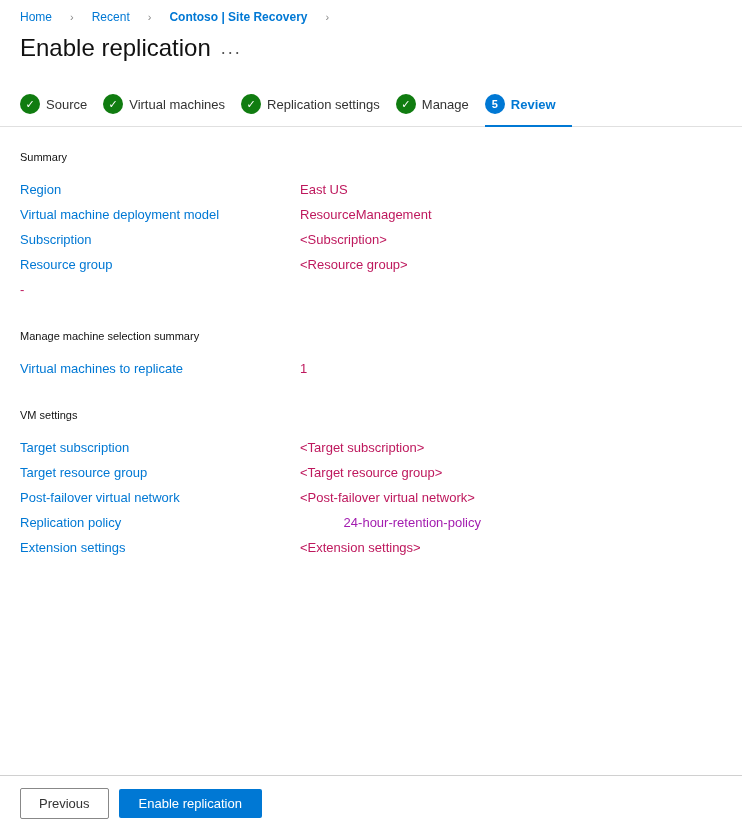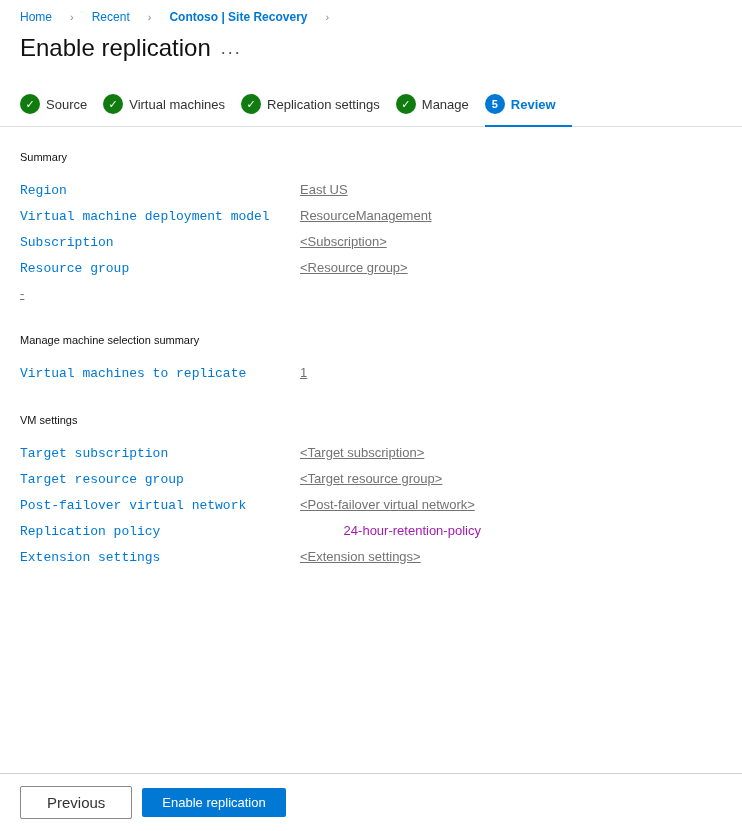--- a/index.html
+++ b/index.html
@@ -133,26 +133,24 @@
     .summary-row {
       display: flex;
       align-items: baseline;
       padding: 5px 0;
     }
     .summary-label {
       color: #0078d4;
       width: 280px;
       flex-shrink: 0;
       font-size: 13px;
-      font-family: Liberation Mono, monospace;
     }
     .summary-value {
-      color: #737373;
-      font-size: 13px;
-      text-decoration: underline;
+      color: #be185d;
+      font-size: 13px;
     }
     .summary-value.link-style {
       color: #a21caf;
       cursor: pointer;
       text-decoration: none;
       margin-left: 40px;
     }
 
     
     .footer {
@@ -164,22 +162,22 @@
       border-top: 1px solid #d0d0d0;
       padding: 12px 20px;
       display: flex;
       align-items: center;
       gap: 10px;
     }
     .btn-previous {
       background: #fff;
       border: 1px solid #888;
       color: #333;
-      padding: 7px 26px;
-      font-size: 15px;
+      padding: 7px 18px;
+      font-size: 13px;
       cursor: pointer;
       border-radius: 2px;
     }
     .btn-enable {
       background: #0078d4;
       border: none;
       color: #fff;
       padding: 7px 20px;
       font-size: 13px;
       cursor: pointer;

